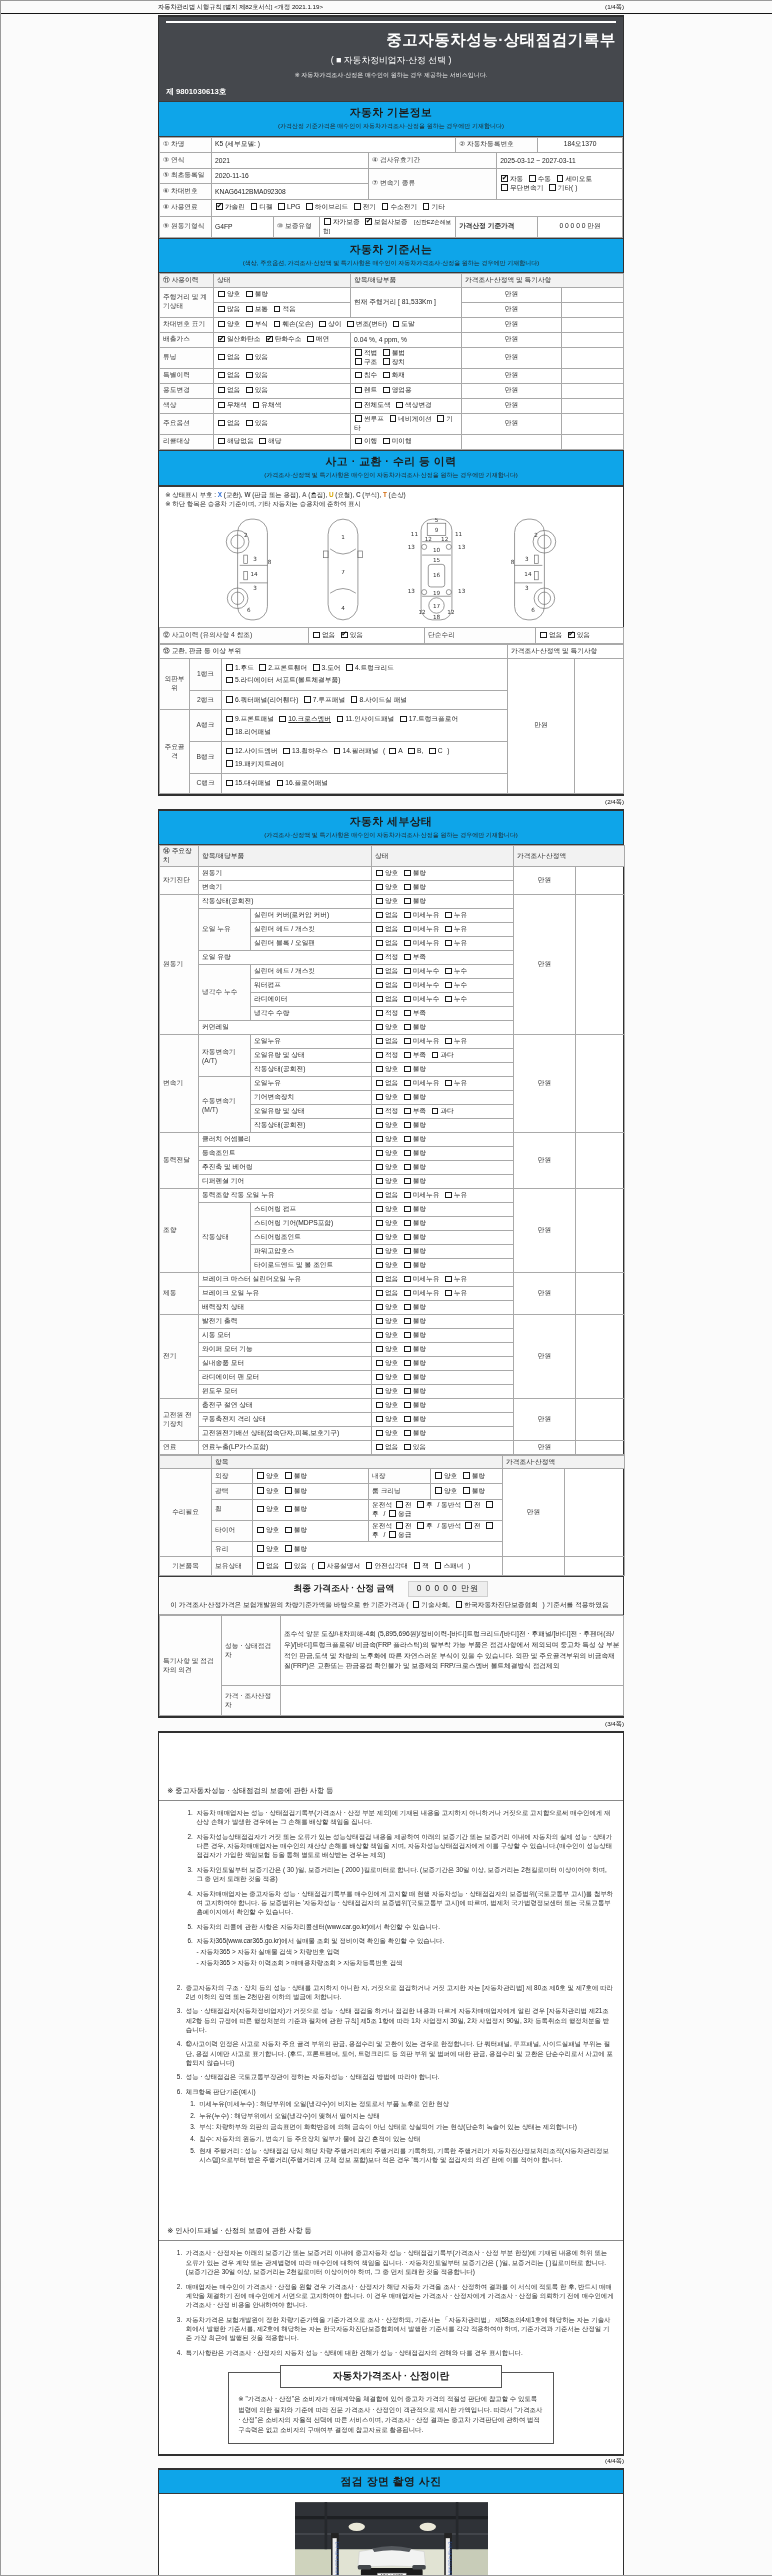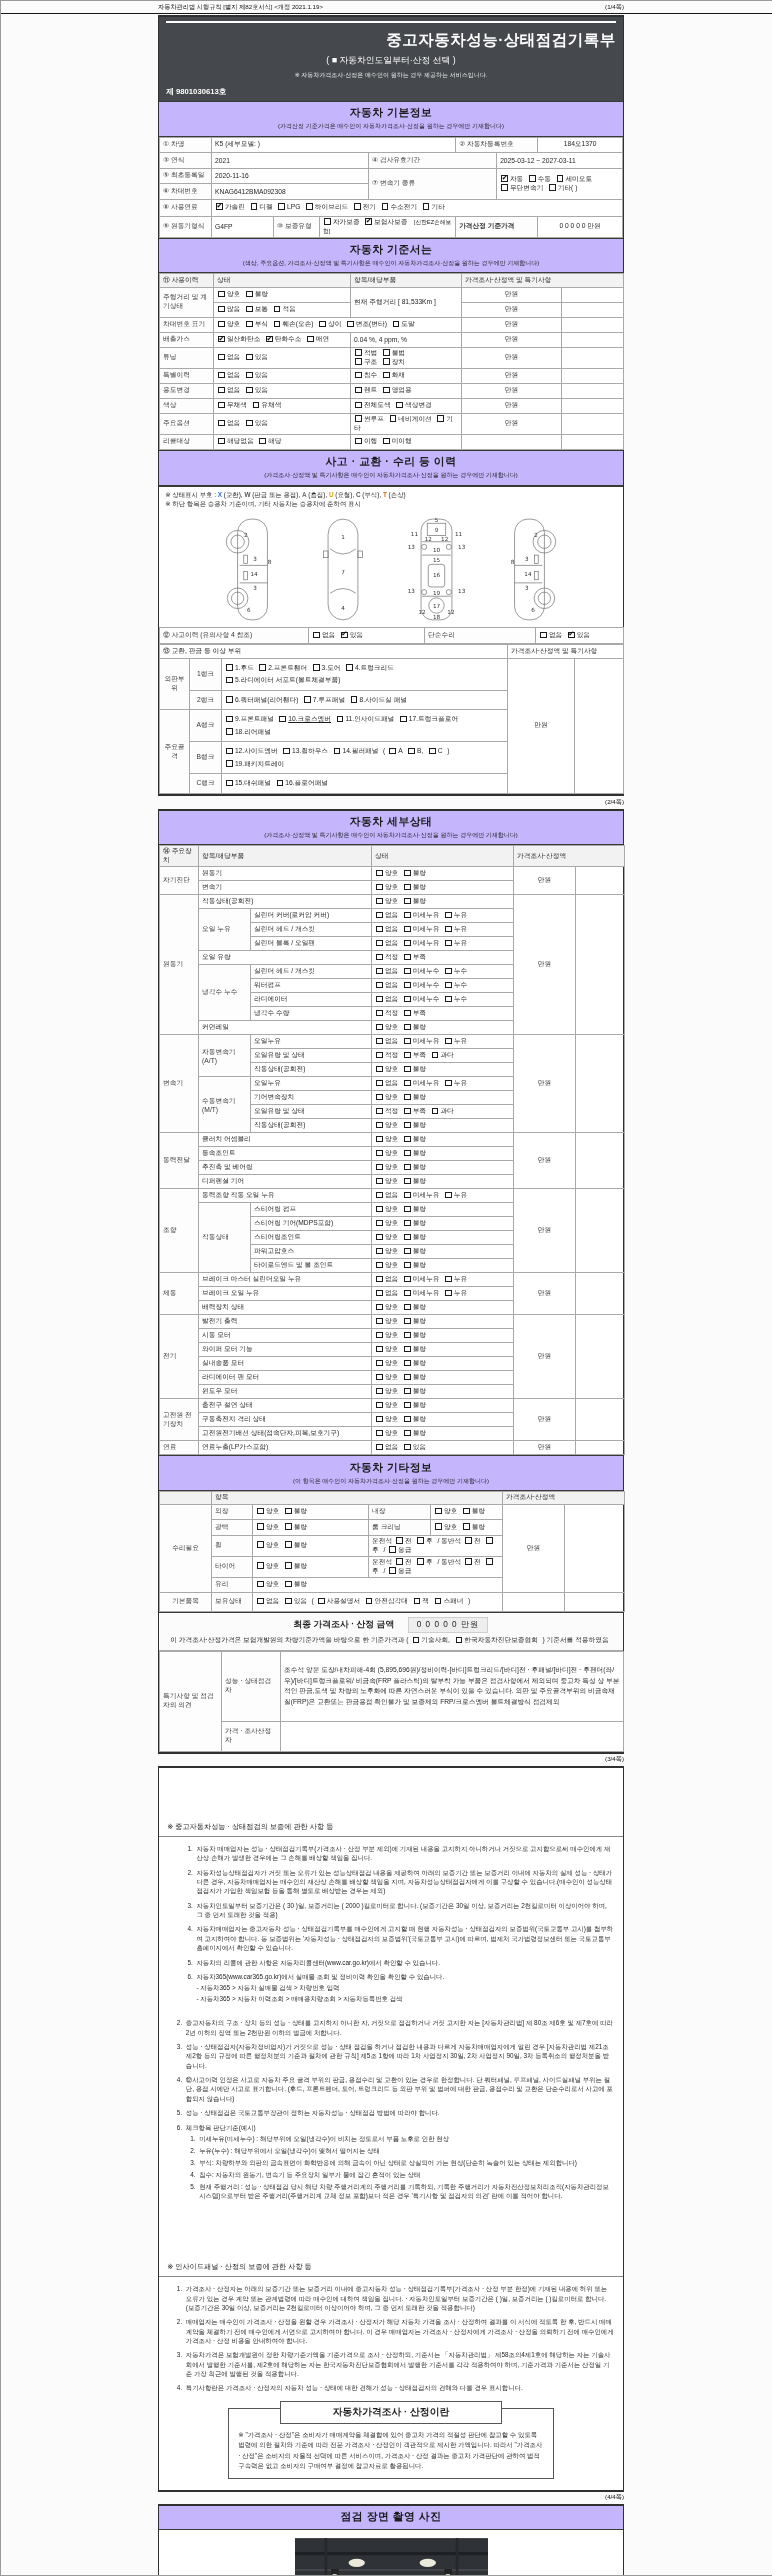--- a/index.html
+++ b/index.html
@@ -18,21 +18,21 @@
           border:1px solid #303030; border-top-width:2.6px; border-bottom-width:2.6px; }
 
   
   .dochead { background:#45484d; color:#fff; padding:3.1px 7.2px 4.1px; }
   .dochead .stripe { height:1.5px; background:#fff; margin:1px 0 7.2px; }
   .dochead .t1 { text-align:right; font-size:15.5px; font-weight:bold; letter-spacing:0.5px; }
   .dochead .t2 { text-align:center; font-size:8.8px; margin-top:4.6px; }
   .dochead .t3 { text-align:center; font-size:6px; margin-top:3.1px; color:#f0f0f0; }
   .dochead .docno { font-size:7.7px; font-weight:bold; margin-top:7.2px; }
 
-  .band { background:#c4b5fd; border-top:1px solid #3a3a3a; border-bottom:1px solid #3a3a3a;
+  .band { background:#0ea5e9; border-top:1px solid #3a3a3a; border-bottom:1px solid #3a3a3a;
           text-align:center; padding:4.1px 5.2px 4.6px; }
   .band .bt { font-size:10.8px; font-weight:bold; letter-spacing:0.5px; }
   .band .bs { font-size:6px; margin-top:2.1px; color:#222; }
 
   table { border-collapse:collapse; width:100%; table-layout:fixed; }
   td, th { border:0.5px solid #a9a9a9; font-size:6.7px; padding:1px 3.1px; vertical-align:middle;
            overflow:hidden; }
   th { font-weight:normal; text-align:left; background:#f2f2f2; }
   .lab { color:#333; background:#fdfdfd; }
   .ctr { text-align:center; }
@@ -92,21 +92,21 @@
   <span>자동차관리법 시행규칙 [별지 제82호서식] &lt;개정 2021.1.19&gt;</span>
   <span>(1/4쪽)</span>
 </div>
 <div class="toprule"></div>
 
 <div class="page">
 
   <div class="dochead">
     <div class="stripe"></div>
     <div class="t1">중고자동차성능·상태점검기록부</div>
-    <div class="t2">( ■ 자동차인도일부터·산정 선택 )</div>
+    <div class="t2">( ■ 자동차정비업자·산정 선택 )</div>
     <div class="t3">※ 자동차가격조사·산정은 매수인이 원하는 경우 제공하는 서비스입니다.</div>
     <div class="docno">제 9801030613호</div>
   </div>
 
   <div class="band">
     <div class="bt">자동차 기본정보</div>
     <div class="bs">(가격산정 기준가격은 매수인이 자동차가격조사·산정을 원하는 경우에만 기재합니다)</div>
   </div>
 
   <table>
@@ -633,24 +633,20 @@
         <tr style="height: 14px; border-top: 1px solid rgb(85, 85, 85);">
           <td rowspan="1" class="lab">연료</td>
           <td colspan="2">연료누출(LP가스포함)</td>
           <td><span class="cb"></span><span class="cbl">없음</span><span class="cb"></span><span class="cbl">있음</span></td>
           <td rowspan="1" class="pricecell">만원</td>
           <td rowspan="1"></td>
         </tr>
       </tbody>
   </table>
 
-  <div class="band">
-    <div class="bt">자동차 기타정보</div>
-    <div class="bs">(이 항목은 매수인이 자동차가격조사·산정을 원하는 경우에만 기재합니다)</div>
-  </div>
 
   <table>
     <colgroup>
         <col style="width:52px">
         <col style="width:41px">
         <col style="width:116px">
         <col style="width:62px">
         <col style="width:72px">
         <col style="width:62px">
         <col style="width:60px">

